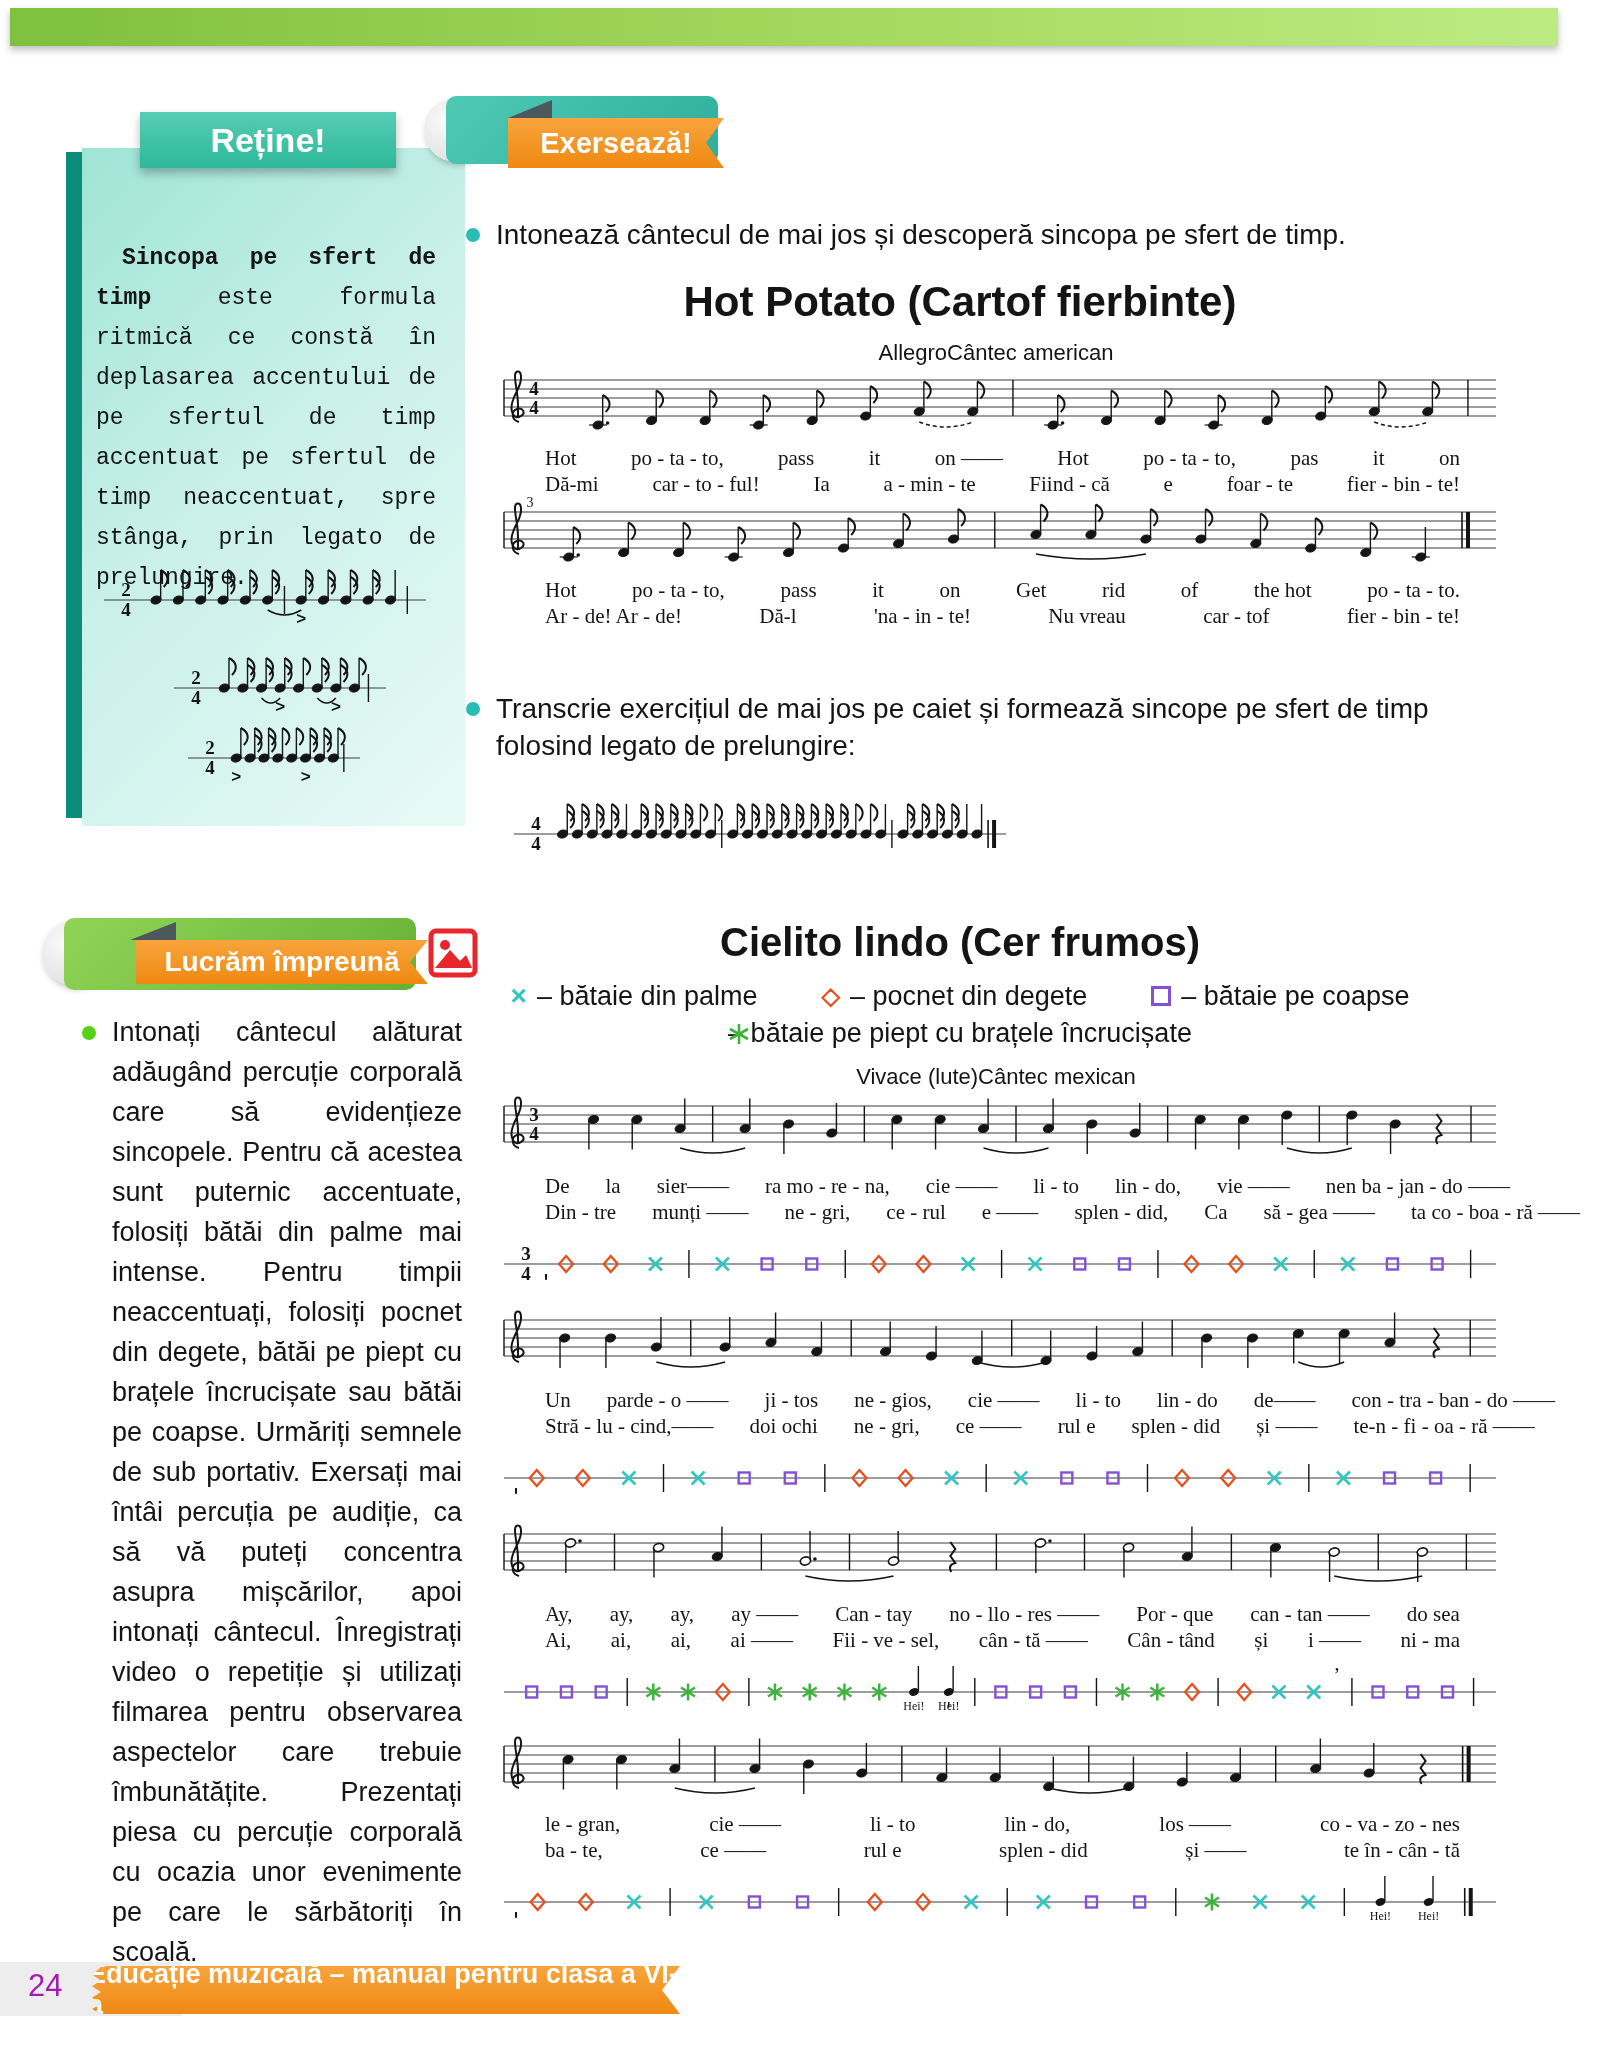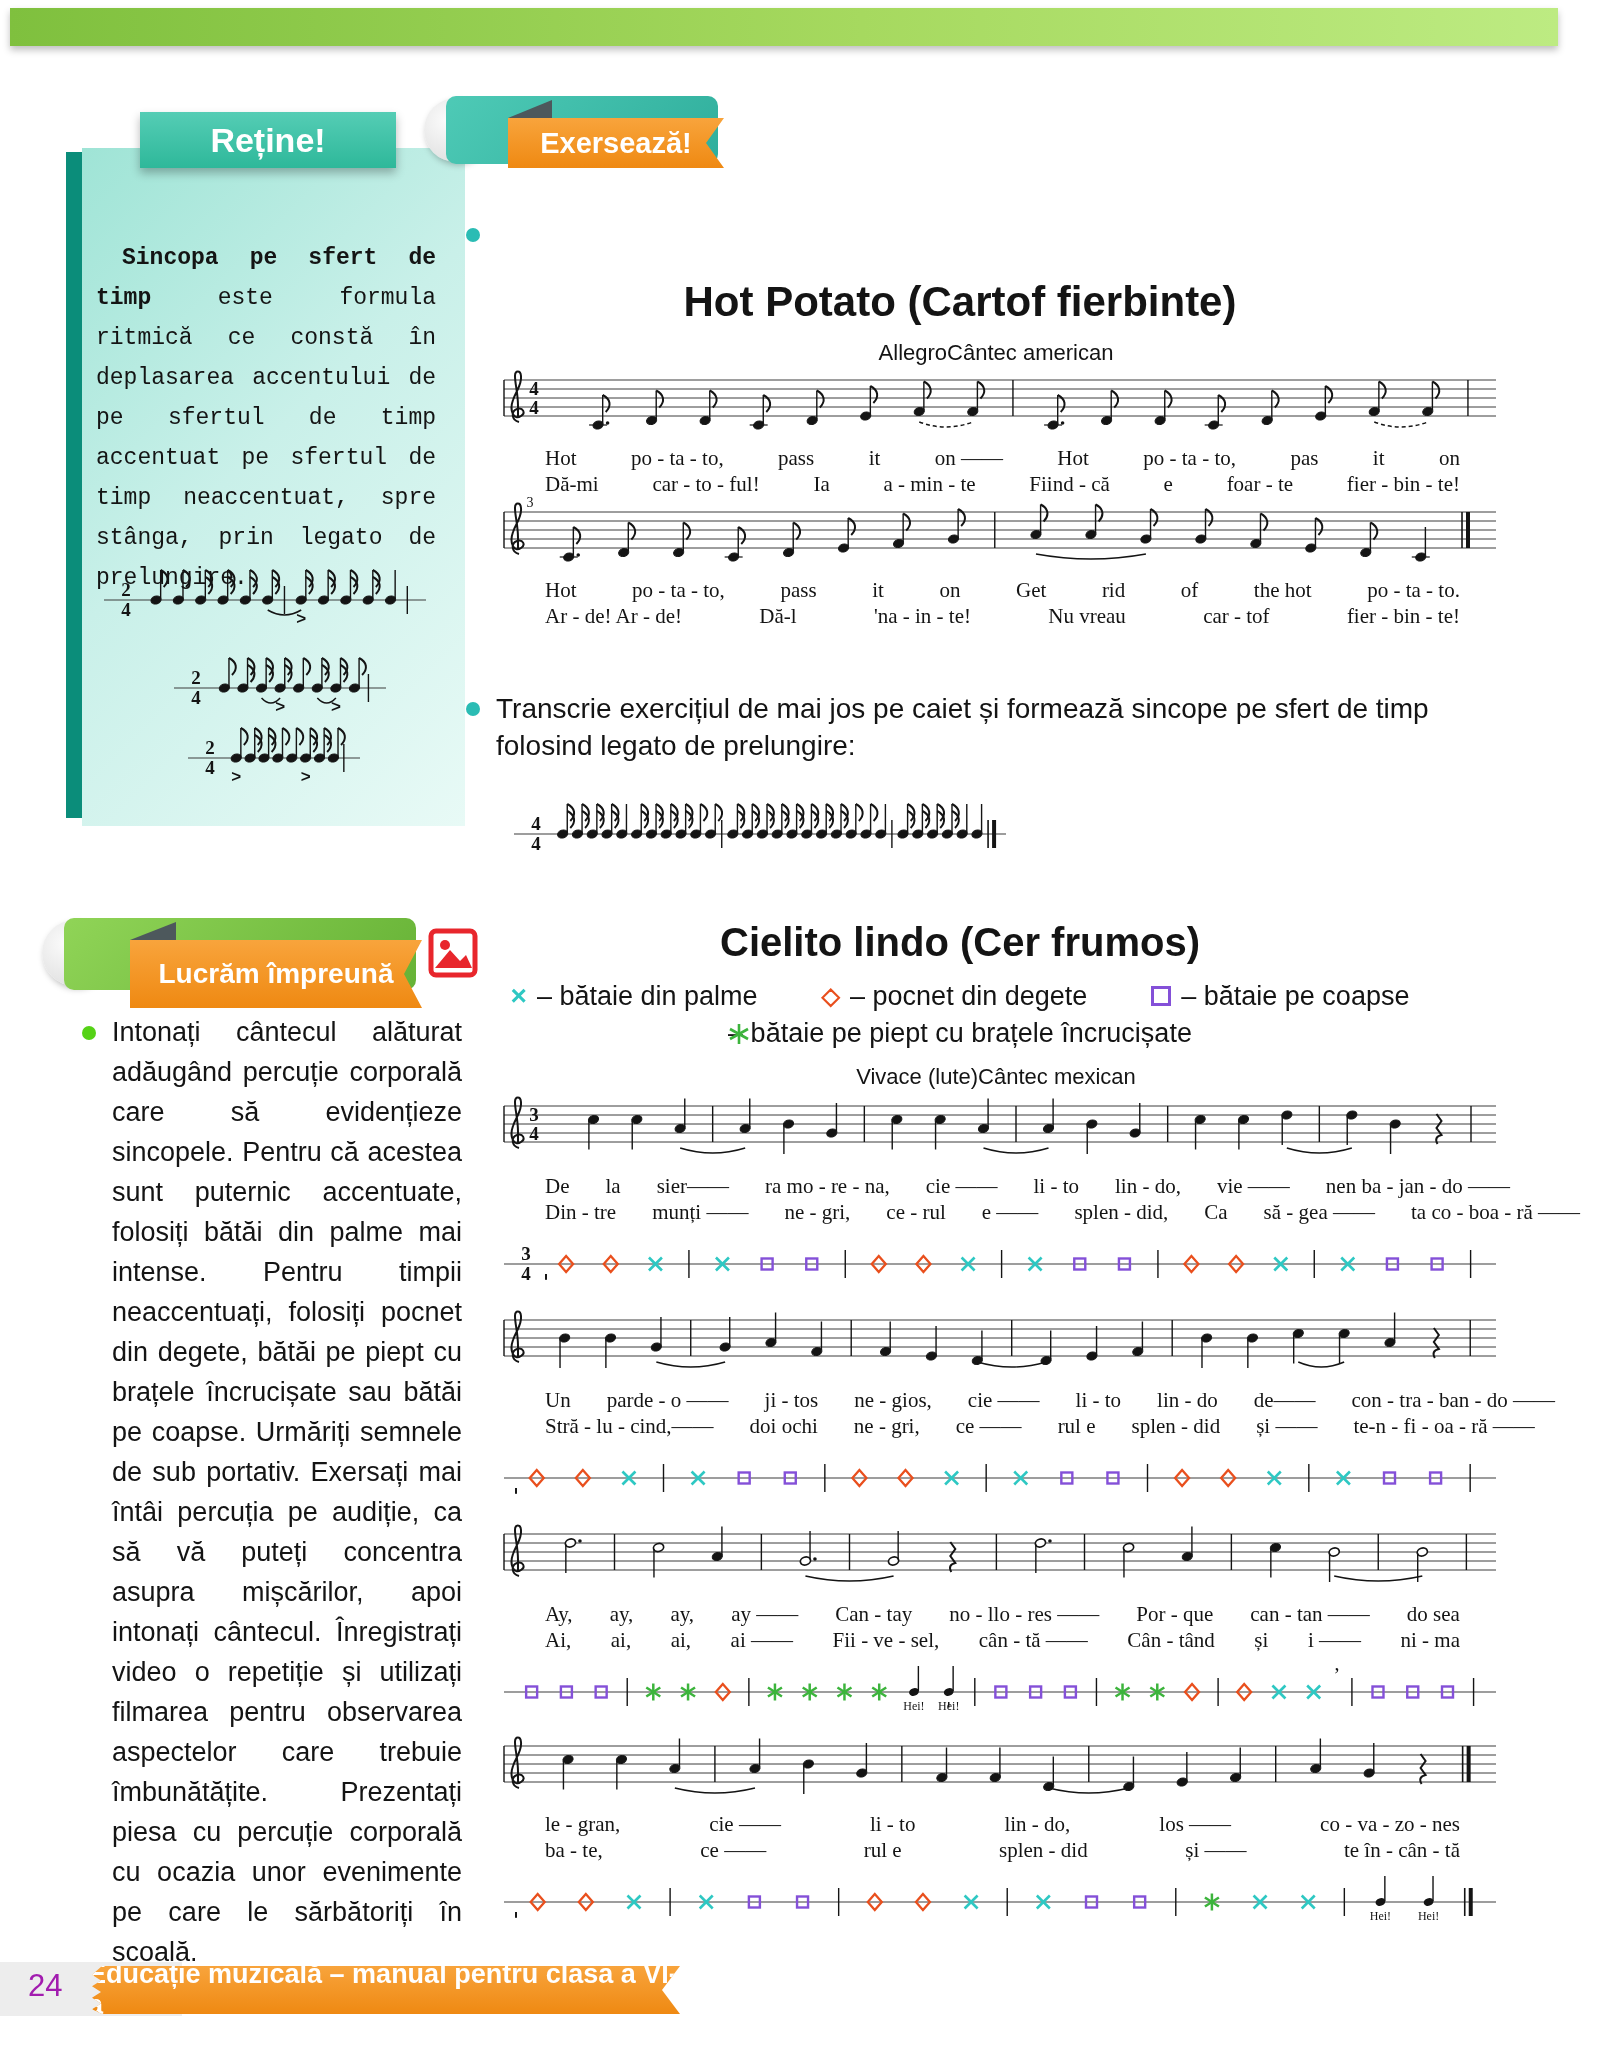--- a/index.html
+++ b/index.html
@@ -216,20 +216,21 @@
     </svg>
 
   <div class="curl" style="left:424px;top:98px;width:64px;height:64px;"></div>
   <div class="fold-card fold-teal" style="left:446px;top:96px;width:272px;height:68px;"></div>
   <div class="fold-dark" style="left:508px;top:100px;width:44px;height:18px;"></div>
   <div class="ribbon" style="left:508px;top:118px;width:216px;height:50px;">
     <span>Exersează!</span>
   </div>
 
   <div class="bullet bullet-teal" style="left:466px;top:228px;"></div>
+  <div class="ex-bullet-text" style="left:496px;top:216px;width:1010px;">Intonează cântecul de mai jos și descoperă sincopa pe sfert de timp.</div>
 
   <div class="song-title" style="top:278px;">Hot Potato (Cartof fierbinte)</div>
   <div class="tempo-row" style="top:340px;">
     <span>Allegro</span>
     <span>Cântec american</span>
   </div>
   <svg width="1000" height="80" style="left:500px;top:366px;" viewBox="0 0 1000 80">
       <line x1="4" y1="14" x2="996" y2="14" stroke="#3c3c3c" stroke-width="1"></line>
       <line x1="4" y1="23" x2="996" y2="23" stroke="#3c3c3c" stroke-width="1"></line>
       <line x1="4" y1="32" x2="996" y2="32" stroke="#3c3c3c" stroke-width="1"></line>
@@ -514,21 +515,21 @@
       <line x1="456.78581081081074" y1="32.5" x2="456.78581081081074" y2="4" stroke="#141414" stroke-width="1.4"></line>
       <ellipse cx="466.983108108108" cy="34" rx="5.2" ry="3.9" transform="rotate(-18 466.983108108108 34)" fill="#141414" stroke="#141414" stroke-width="1"></ellipse>
       <line x1="471.58310810810804" y1="32.5" x2="471.58310810810804" y2="4" stroke="#141414" stroke-width="1.4"></line>
       <line x1="478.081081081081" y1="20" x2="478.081081081081" y2="48" stroke="#141414" stroke-width="1.6"></line>
       <line x1="484.081081081081" y1="20" x2="484.081081081081" y2="48" stroke="#141414" stroke-width="4"></line>
     </svg>
 
   <div class="curl" style="left:42px;top:920px;width:66px;height:66px;"></div>
   <div class="fold-card fold-green" style="left:64px;top:918px;width:352px;height:72px;"></div>
   <div class="fold-dark" style="left:130px;top:922px;width:46px;height:18px;"></div>
-  <div class="ribbon" style="left:130px;top:940px;width:292px;height:68px;">
+  <div class="ribbon" style="left:136px;top:940px;width:292px;height:44px;">
     <span style="font-size:28px;">Lucrăm împreună</span>
   </div>
 
   <svg class="pic-icon" width="50" height="50" viewBox="0 0 50 50">
     <rect x="3" y="3" width="44" height="44" rx="5" fill="#fff" stroke="#e8262c" stroke-width="5"></rect>
     <circle cx="17" cy="17" r="5" fill="#e8262c"></circle>
     <path d="M7 40 L22 22 L32 33 L38 27 L44 40 Z" fill="#e8262c"></path>
   </svg>
 
   <div class="bullet bullet-green" style="left:82px;top:1026px;"></div>

